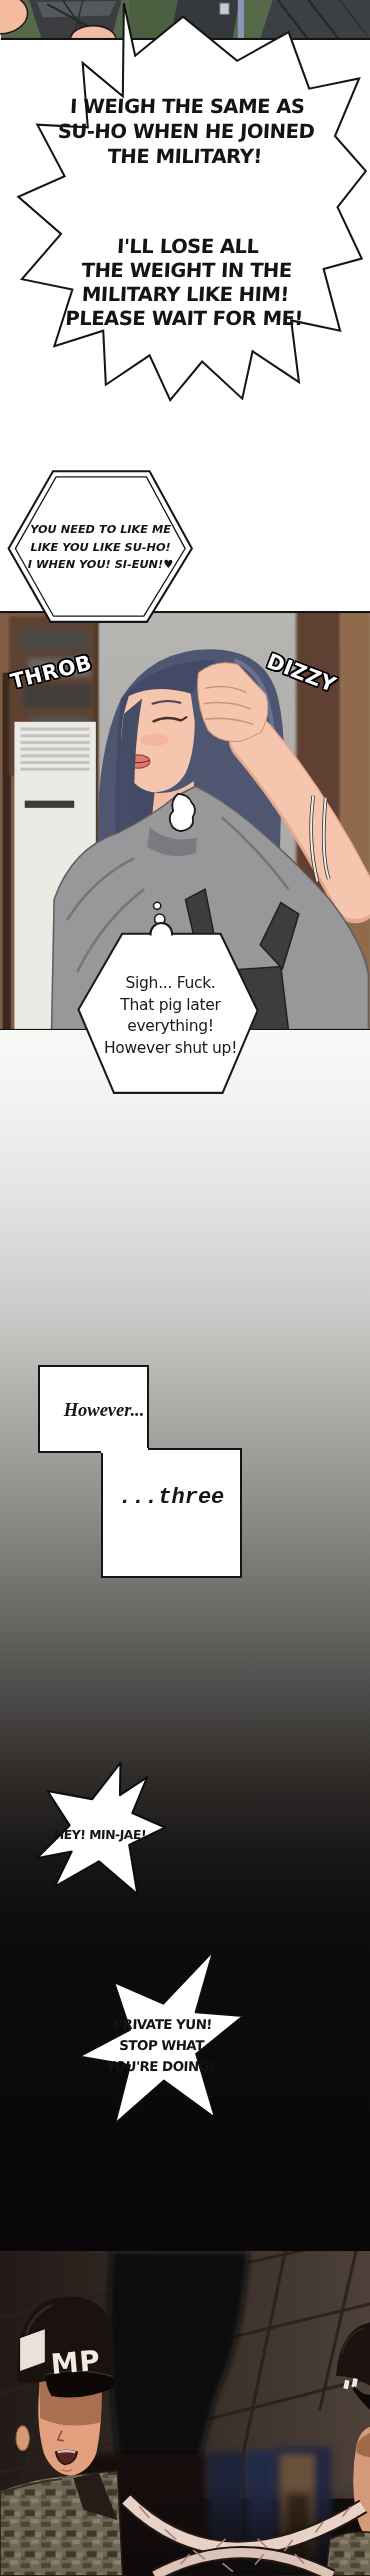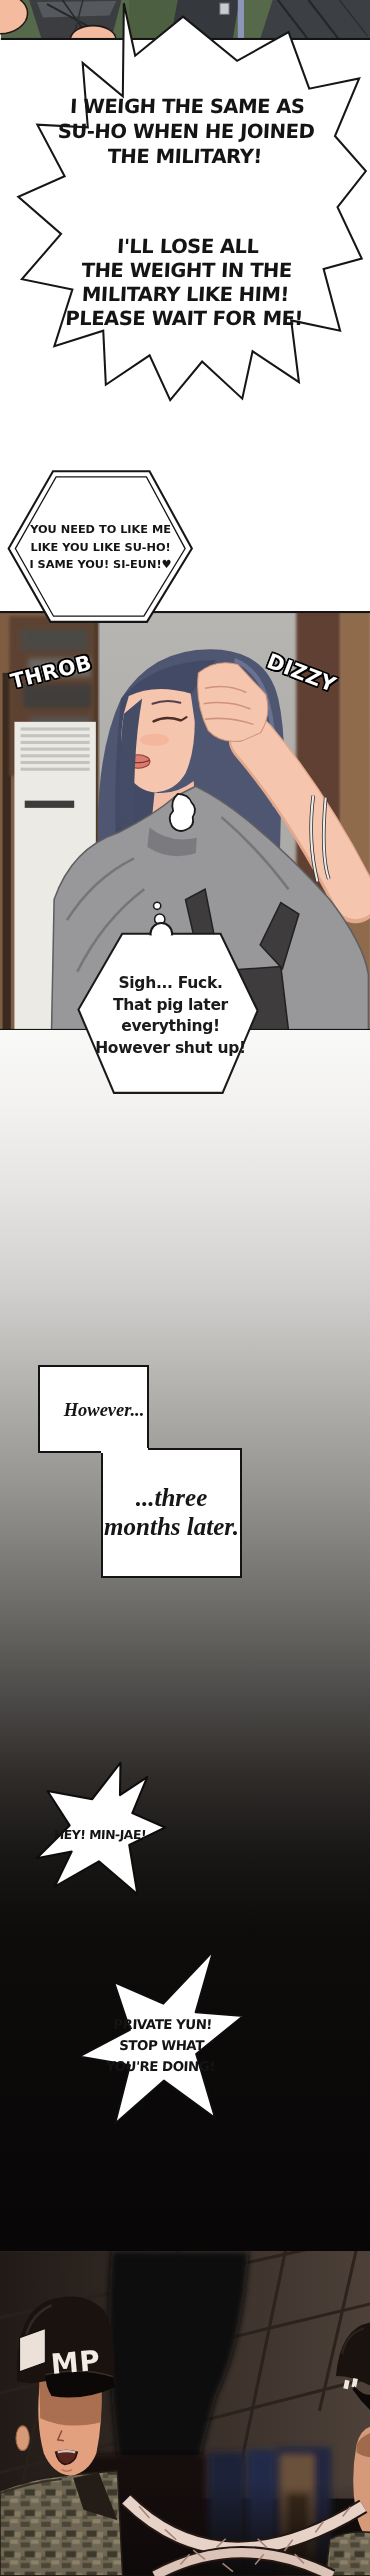--- a/index.html
+++ b/index.html
@@ -4,28 +4,28 @@
 <style>
   html,body{margin:0;padding:0;background:#ffffff;}
   #page{position:relative;width:371px;height:2576px;margin:0 auto;overflow:hidden;
         font-family:"DejaVu Sans",sans-serif;background:#ffffff;}
   .abs{position:absolute;}
   svg{display:block;}
   .comic-text{font-weight:bold;color:#141414;text-align:center;transform:skewX(-3deg);
               letter-spacing:-0.5px;}
   .shout-big{font-size:19.6px;line-height:25px;}
   .shout-big2{font-size:19.6px;line-height:24px;}
-  .hex-text{font-size:11.3px;line-height:17.5px;font-weight:bold;
+  .hex-text{font-size:11.3px;line-height:17.5px;font-style:italic;font-weight:bold;
             color:#141414;text-align:center;letter-spacing:0;}
-  .sigh-text{font-size:15.5px;line-height:21.6px;font-weight:bold;color:#1a1a1a;
+  .sigh-text{font-size:15.5px;line-height:21.6px;font-weight:normal;color:#1a1a1a;
              text-align:center;letter-spacing:-0.3px;}
   .caption-serif{font-family:"Liberation Serif",serif;font-style:italic;font-weight:600;
                  color:#161616;text-align:center;}
   .cap1{font-size:18.5px;line-height:26px;}
-  .cap2{font-size:25px;line-height:29px;}
+  .cap2{font-size:22px;line-height:29px;font-family:Liberation Mono, monospace;}
   .sfx-text{font-weight:bold;color:#ffffff;font-size:20.6px;letter-spacing:0.5px;
             text-shadow:-1.5px -1.5px 0 #000,1.5px -1.5px 0 #000,-1.5px 1.5px 0 #000,1.5px 1.5px 0 #000,
                         -1.5px 0 0 #000,1.5px 0 0 #000,0 -1.5px 0 #000,0 1.5px 0 #000;}
   .small-shout{font-weight:bold;color:#141414;text-align:center;transform:skewX(-3deg);}
   .hey-size{font-size:12.4px;line-height:15.5px;letter-spacing:-0.5px;}
   .priv-size{font-size:13.4px;line-height:21px;letter-spacing:-0.5px;}
 </style>
 </head>
 <body>
 
@@ -182,21 +182,21 @@
   <div class="abs sfx-text" style="left:11.3px;top:670px;transform:rotate(-14deg);transform-origin:left center">THROB</div>
   <div class="abs sfx-text" style="left:268px;top:648px;transform:rotate(21deg);transform-origin:left center">DIZZY</div>
 
   <svg class="abs" style="left:5.2px;top:466px" width="191" height="160" viewBox="0 0 370 310">
     <polygon points="93,10 280,10 362,160 275,302 88,302 7,160" fill="#ffffff" stroke="#161616" stroke-width="4"></polygon>
     <polygon points="99,21 274,21 349,160 269,291 94,291 20,160" fill="none" stroke="#161616" stroke-width="2.5"></polygon>
   </svg>
   <div class="abs hex-text" style="left:20.6px;top:521px;width:160px">
     <div>YOU NEED TO LIKE ME</div>
     <div>LIKE YOU LIKE SU-HO!</div>
-    <div>I SAME YOU! SI-EUN!♥</div>
+    <div>I WHEN YOU! SI-EUN!♥</div>
   </div>
 
   <div class="abs" style="left:0;top:1030px;width:371px;height:1221px;
        background:linear-gradient(to bottom,
          #f9f9f8 0%, #f2f1f0 6.3%, #e6e5e3 12.7%, #d2d0ce 21.1%, #b3b1ae 29.5%,
          #94928f 38%, #716f6c 46.4%, #4b4947 54.9%, #2e2b29 61.2%, #191716 67.5%,
          #0e0c0b 73.8%, #080606 100%);"></div>
 
   <svg class="abs" style="left:72px;top:922px" width="191" height="175" viewBox="0 0 370 340">
     <polygon points="97,23 288,23 360,172 292,332 81,332 12,170" fill="#ffffff" stroke="#1a1a1a" stroke-width="4"></polygon>
@@ -211,21 +211,20 @@
   </div>
 
   <div class="abs" style="left:38px;top:1365px;width:111px;height:88px;box-sizing:border-box;
        background:#ffffff;border:2.1px solid #141414;"></div>
   <div class="abs" style="left:101px;top:1448px;width:141px;height:130px;box-sizing:border-box;
        background:#ffffff;border:2.1px solid #141414;"></div>
   <div class="abs" style="left:101px;top:1448px;width:47px;height:5.2px;background:#ffffff;"></div>
   <div class="abs caption-serif cap1" style="left:38px;top:1397px;width:132px">However...</div>
   <div class="abs caption-serif cap2" style="left:101px;top:1483px;width:141px">
     <div>...three</div>
-    <div>months later.</div>
   </div>
 
   <svg class="abs" style="left:28px;top:1754px" width="149" height="149" viewBox="0 0 290 290">
     <polygon fill="#ffffff" stroke="#0d0d0d" stroke-width="4" stroke-linejoin="round" points="180,17 179,80 232,45 203,115 267,143 197,177 213,273 138,209 52,258 85,190 17,203 81,139 38,72 125,88"></polygon>
   </svg>
   <div class="abs small-shout hey-size" style="left:46px;top:1827px;width:108px">HEY! MIN-JAE!</div>
 
   <svg class="abs" style="left:70px;top:1945px" width="183" height="185" viewBox="0 0 355 360">
     <polygon fill="#ffffff" stroke="#0d0d0d" stroke-width="4" stroke-linejoin="round" points="278,12 244,131 337,138 245,212 282,337 182,264 87,348 116,234 17,217 116,165 85,72 181,114"></polygon>
   </svg>

